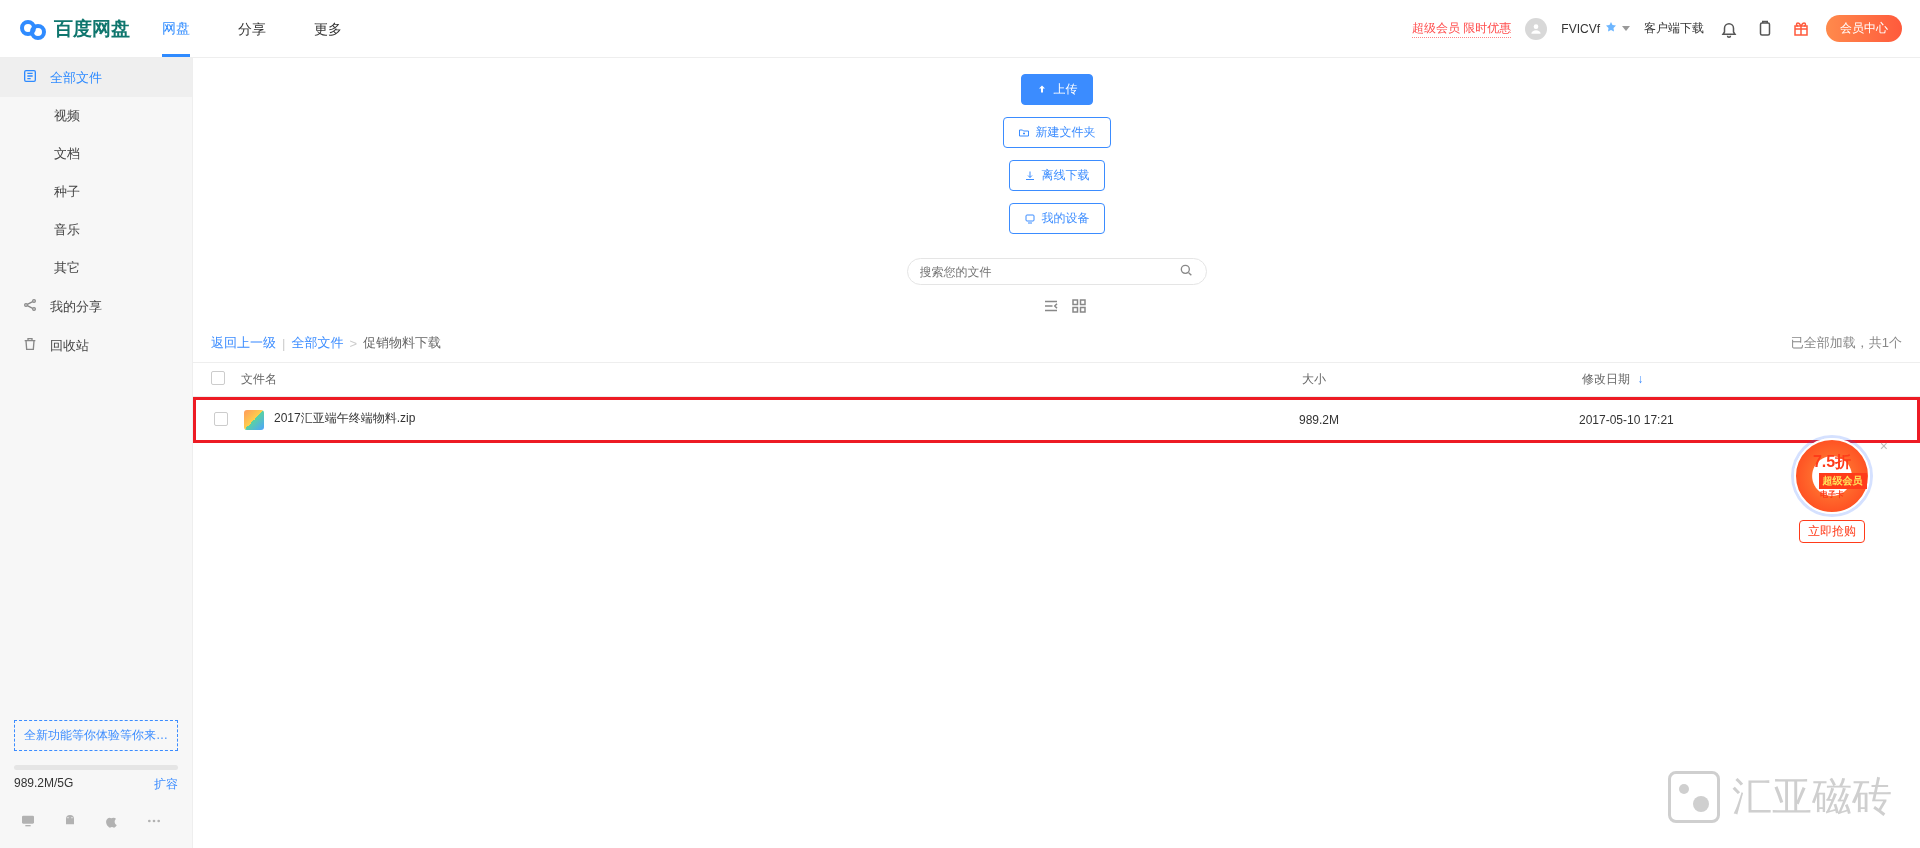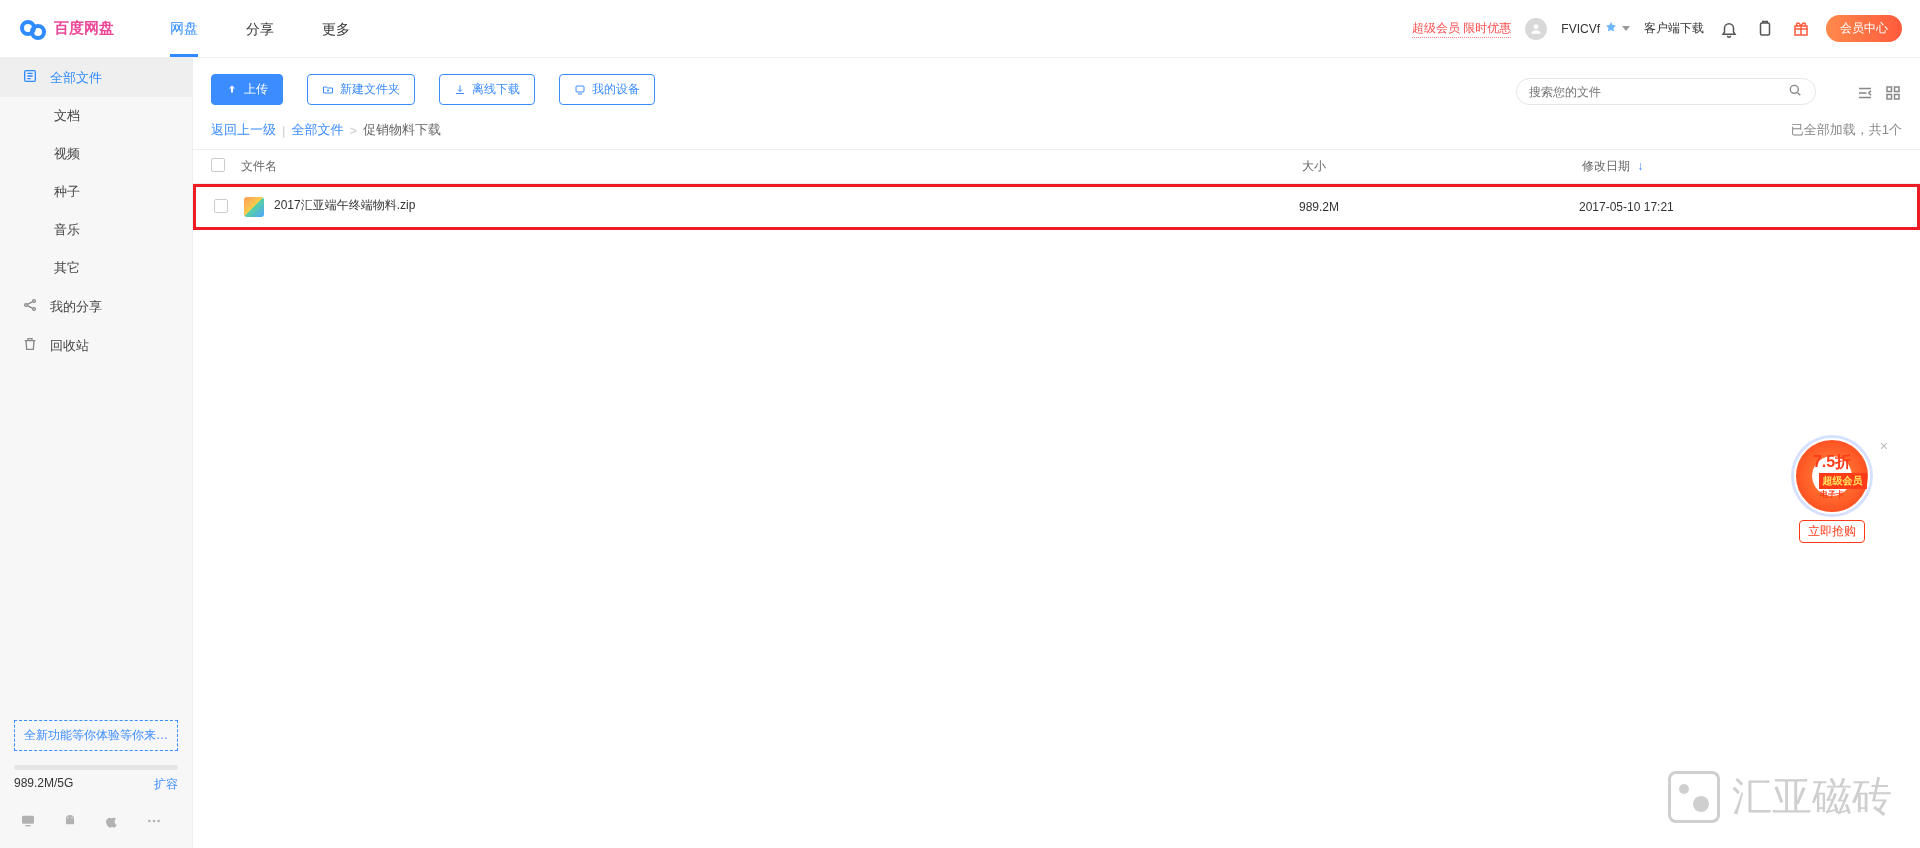--- a/index.html
+++ b/index.html
@@ -18,24 +18,24 @@
     height: 58px;
     display: flex;
     align-items: center;
     padding: 0 18px;
     border-bottom: 1px solid #eee;
   }
   .logo {
     display: flex;
     align-items: center;
     gap: 6px;
-    font-size: 15px;
+    font-size: 19px;
     font-weight: 600;
-    color: #ec4899;
-    margin-right: 56px;
+    color: #0f766e;
+    margin-right: 32px;
   }
   .logo-mark svg { display: block; }
   .nav-tabs { display: flex; gap: 48px; align-items: center; }
   .nav-tab {
     font-size: 14px;
     color: #333;
     padding: 19px 0 16px;
     cursor: pointer;
     position: relative;
   }
@@ -136,22 +136,23 @@
     padding: 10px 20px 16px;
     color: #b2b2b2;
   }
   
   .main {
     position: absolute;
     top: 58px; left: 193px; right: 0; bottom: 0;
     background: #fff;
   }
   .toolbar {
-    display: flex; align-items: flex-end; gap: 24px;
+    display: flex; align-items: center; gap: 12px;
     padding: 16px 18px;
+    flex-direction: column;
   }
   .btn {
     display: inline-flex; align-items: center; gap: 6px;
     border: 1px solid #3b8cff;
     color: #3b8cff;
     background: #fff;
     padding: 6px 14px;
     border-radius: 4px;
     font-size: 12px;
     cursor: pointer;
@@ -332,22 +333,22 @@
 <div class="sidebar">
   <div class="side-item top">
     <span class="side-icon">
       <svg width="16" height="16" viewBox="0 0 24 24" fill="none" stroke="currentColor" stroke-width="2">
           <rect x="4" y="4" width="16" height="16" rx="2"></rect>
           <path d="M8 8h8M8 12h8M8 16h5"></path>
         </svg>
     </span>
     <span>全部文件</span>
   </div>
+  <div class="side-item side-sub">视频</div>
   <div class="side-item side-sub">文档</div>
-  <div class="side-item side-sub">视频</div>
   <div class="side-item side-sub">种子</div>
   <div class="side-item side-sub">音乐</div>
   <div class="side-item side-sub">其它</div>
 
   <div class="side-item">
     <span class="side-icon">
       <svg width="16" height="16" viewBox="0 0 24 24" fill="none" stroke="#888" stroke-width="2">
           <circle cx="6" cy="12" r="2"></circle>
           <circle cx="18" cy="6" r="2"></circle>
           <circle cx="18" cy="18" r="2"></circle>

